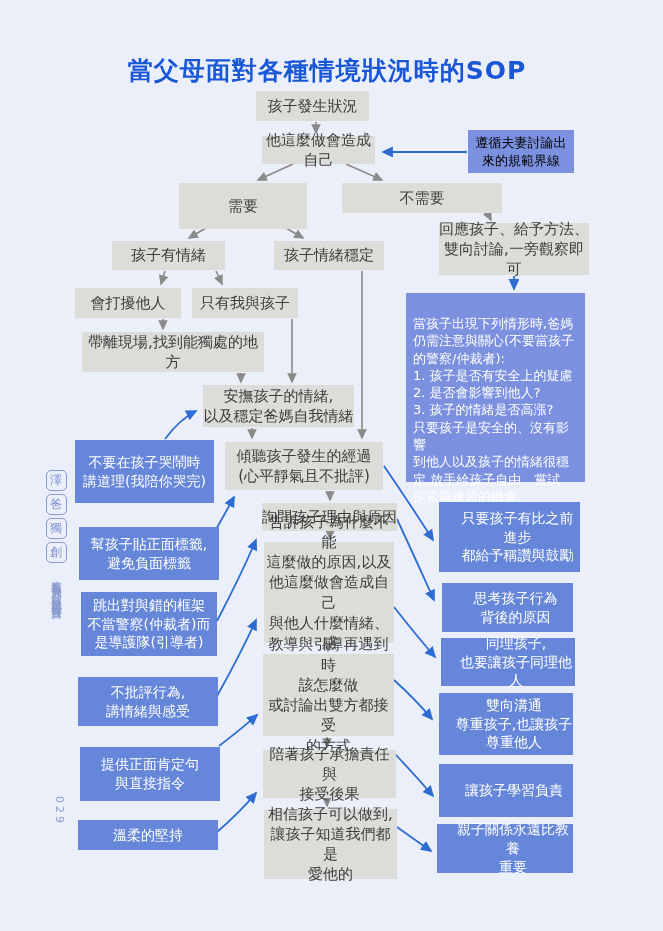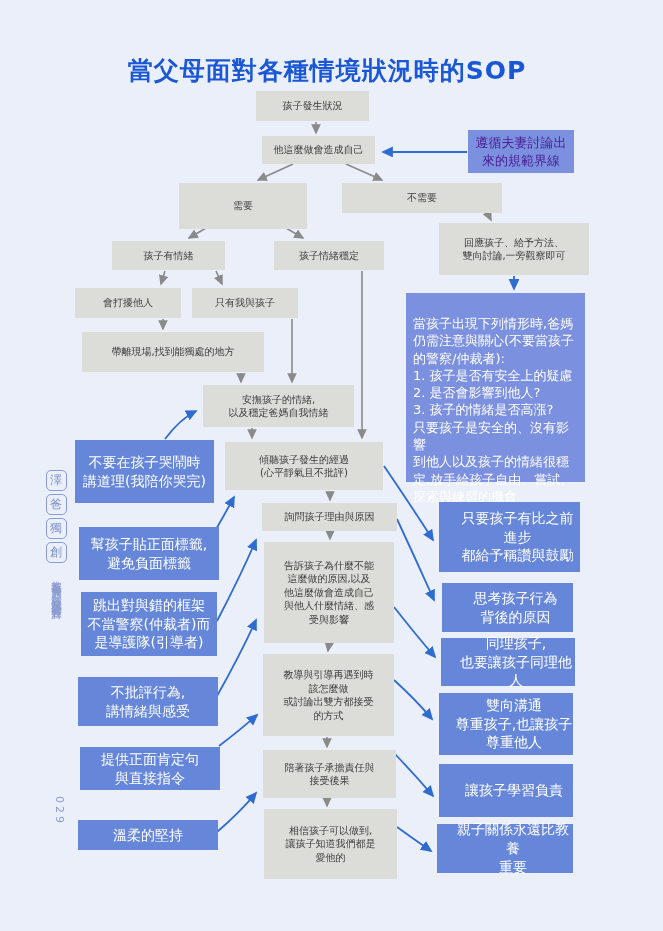--- a/index.html
+++ b/index.html
@@ -11,24 +11,24 @@
   .title{
     position:absolute;left:85px;top:42px;width:460px;margin:12px;
     text-align:center;font-size:25px;font-weight:bold;color:#1a57d6;
     letter-spacing:1px;
   }
   .node{
     position:absolute;display:flex;align-items:center;justify-content:center;
     text-align:center;white-space:pre-line;box-sizing:border-box;
     line-height:1.35;
   }
-  .gray{background:#dcdcd8;color:#3c3c3c;font-size:10px;}
+  .gray{background:#dcdcd8;color:#3c3c3c;font-size:15px;}
   .blue{background:#6586d9;color:#ffffff;font-size:14px;padding-left:16px;}
   .hint{background:#6586d9;color:#ffffff;font-size:14px;}
-  .callout{background:#7b90de;color:#4c1d95;font-size:13px;}
+  .callout{background:#7b90de;color:#000000;font-size:13px;}
   .big-callout{
     background:#7b90de;color:#ffffff;font-size:13px;line-height:1.33;
     text-align:left;align-items:flex-start;justify-content:flex-start;
     padding:22px 7px;
   }
   .arrows{position:absolute;left:0;top:0;pointer-events:none;}
   
   .sidebar{position:absolute;left:44px;top:470px;width:24px;color:#8a9bd0;}
   .brand-char{
     display:flex;align-items:center;justify-content:center;
@@ -168,17 +168,17 @@
 
   <div class="node hint" style="left:75px;top:440px;width:139px;height:63px">不要在孩子哭鬧時
 講道理(我陪你哭完)</div>
   <div class="node hint" style="left:79px;top:527px;width:140px;height:53px">幫孩子貼正面標籤,
 避免負面標籤</div>
   <div class="node hint" style="left:81px;top:592px;width:136px;height:64px">跳出對與錯的框架
 不當警察(仲裁者)而
 是導護隊(引導者)</div>
   <div class="node hint" style="left:78px;top:677px;width:140px;height:49px">不批評行為,
 講情緒與感受</div>
-  <div class="node hint" style="left:80px;top:747px;width:140px;height:43px">提供正面肯定句
+  <div class="node hint" style="left:80px;top:747px;width:140px;height:54px">提供正面肯定句
 與直接指令</div>
   <div class="node hint" style="left:78px;top:820px;width:140px;height:30px">溫柔的堅持</div>
 
 </div>
 
 </body></html>

